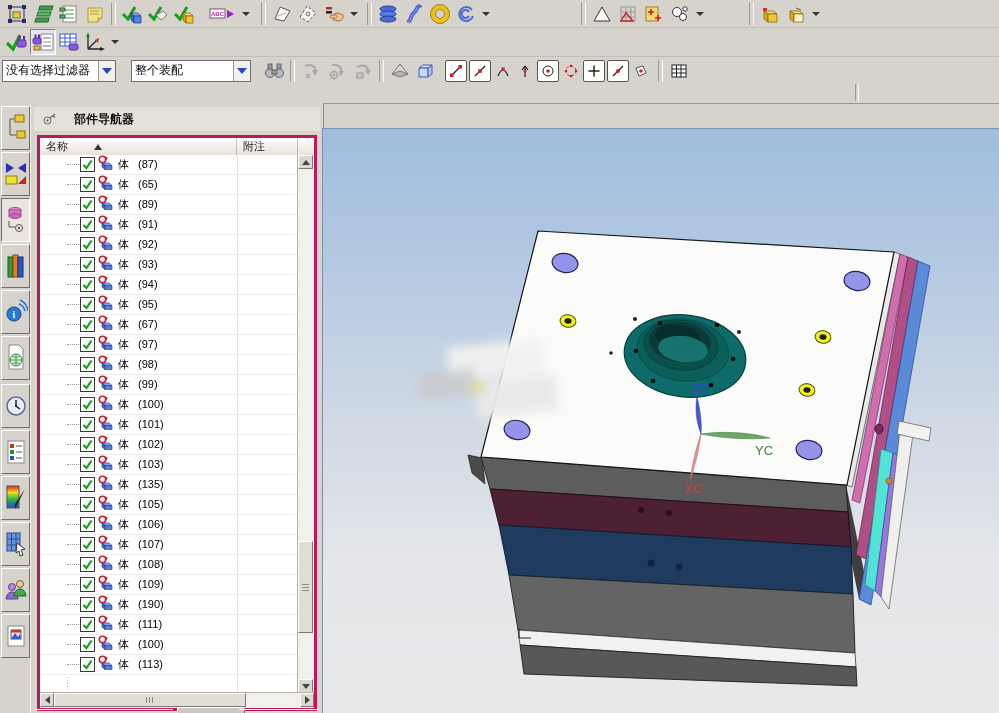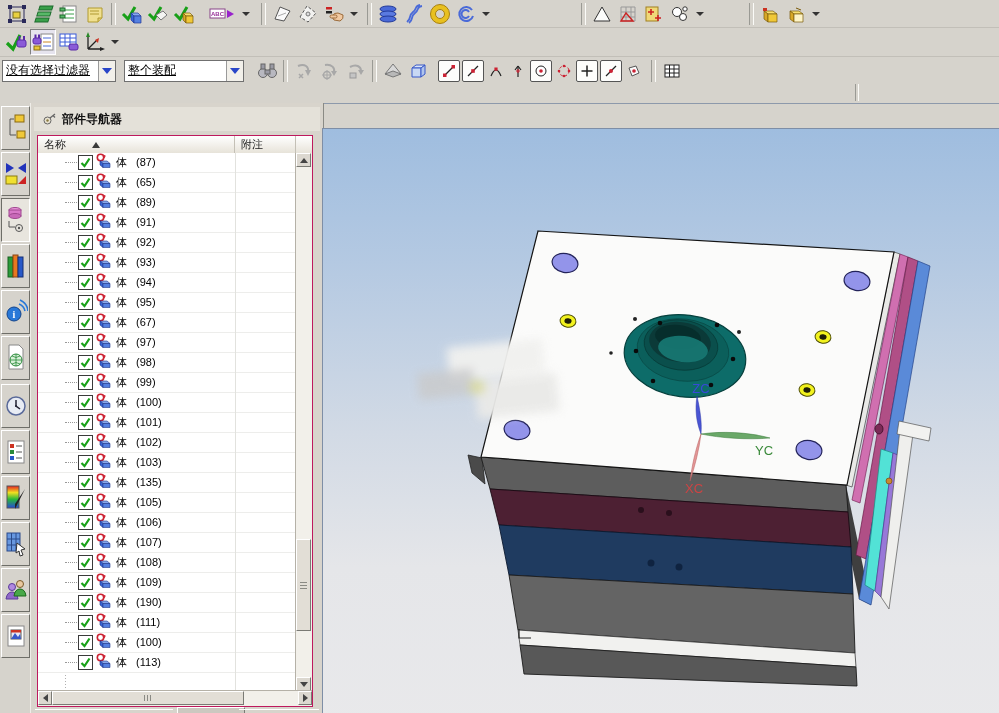--- a/index.html
+++ b/index.html
@@ -1,17 +1,17 @@
 <!DOCTYPE html>
 <html><head>
 <meta charset="utf-8">
 <style>
   html,body{margin:0;padding:0;}
   body{width:999px;height:713px;overflow:hidden;font-family:"Liberation Sans",sans-serif;background:#d6d3cc;position:relative;}
-  #app{position:absolute;inset:0;text-decoration:underline;}
+  #app{position:absolute;inset:0;}
 
   
   .trow{position:relative;display:flex;align-items:center;background:#d6d3cc;}
   #row1{height:27px;border-bottom:1px solid #c2bfb8;}
   #row2{height:28px;border-bottom:1px solid #c2bfb8;}
   #row3{height:27px;}
   .tbtn{width:24px;height:24px;display:flex;align-items:center;justify-content:center;border:1px solid transparent;flex:none;}
   .tbtn.pressed{border-color:#808080 #ffffff #ffffff #808080;background:#e6e4ee;}
   .sep{width:3px;height:22px;border-left:1px solid #9a9a94;border-right:1px solid #fbfbf8;margin:0 3px;flex:none;}
   .caret{width:0;height:0;border-left:4px solid transparent;border-right:4px solid transparent;border-top:4px solid #333;margin:0 3px;flex:none;}
@@ -26,23 +26,23 @@
   #dock{position:absolute;left:0;top:82px;width:999px;height:21px;background:#d6d3cc;border-bottom:1px solid #8d99ab;}
   #dock .groove{position:absolute;top:2px;bottom:2px;left:855px;width:2px;border-left:1px solid #9a9a94;border-right:1px solid #fbfbf8;}
 
   
   #sidestrip{position:absolute;left:0;top:103px;width:30px;height:610px;background:#d6d3cc;}
   .stab{position:absolute;left:1px;width:27px;height:42px;background:#d6d3cc;border:1px solid;border-color:#ffffff #6e6e68 #6e6e68 #ffffff;display:flex;align-items:center;justify-content:center;}
   .stab.active{background:#e8e5de;border-color:#6e6e68 #ffffff #ffffff #6e6e68;}
 
   
   #panel{position:absolute;left:30px;top:103px;width:292px;height:610px;background:#d8d4cc;border-left:1px solid #efede8;border-right:1px solid #8a8a84;}
-  .pn-header{position:absolute;left:3px;top:4px;right:3px;height:24px;display:flex;align-items:center;gap:6px;padding-left:8px;background:#e4e1d9;}
+  .pn-header{position:absolute;left:3px;top:4px;right:3px;height:24px;display:flex;align-items:center;gap:18px;padding-left:8px;background:#e4e1d9;}
   .pn-title{font-size:12px;font-weight:bold;color:#111;}
-  .pn-table{position:absolute;left:6px;top:32px;width:274px;height:570px;border:1px solid #be185d;background:#84cc16;}
+  .pn-table{position:absolute;left:6px;top:32px;width:274px;height:570px;border:3px solid #be185d;background:#84cc16;}
   .pn-cols{position:absolute;left:0;top:0;right:0;height:17px;display:flex;background:linear-gradient(#ffffff,#e7e3d9);border-bottom:1px solid #b5b1a7;}
   .pn-col{font-size:11px;color:#222;display:flex;align-items:center;padding-left:6px;border-right:1px solid #c4c0b6;box-sizing:border-box;}
   .col-name{width:197px;}
   .col-note{width:61px;}
   .sort-tri{width:0;height:0;border-left:4px solid transparent;border-right:4px solid transparent;border-bottom:6px solid #3a3a3a;margin-left:26px;}
   .pn-tree{position:absolute;left:0;top:17px;right:16px;bottom:15px;overflow:hidden;background:#fff;
     background-image:repeating-linear-gradient(180deg,#b0b0b0 0 1px,transparent 1px 3px);
     background-size:1px 100%;background-position:27px 0;background-repeat:no-repeat;}
   .trow-item{height:20px;display:flex;align-items:center;border-bottom:1px solid #ededeb;box-sizing:border-box;background:#fff;}
   .stub{width:12px;height:0;border-top:1px dotted #999;margin-left:27px;flex:none;}
@@ -287,21 +287,21 @@
     <div class="caret"></div>
   </div>
 
   <div id="row3" class="trow">
     <div class="combo" style="margin-left:2px;width:112px">
       <span class="cval" style="flex:1">没有选择过滤器</span>
       <span class="dbtn">
           <i></i>
         </span>
     </div>
-    <div class="combo" style="margin-left:8px;width:118px">
+    <div class="combo" style="margin-left:15px;width:118px">
       <span class="cval" style="flex:1">整个装配</span>
       <span class="dbtn">
           <i></i>
         </span>
     </div>
     <div class="tbtn" style="margin-left:10px">
         <svg width="22" height="22">
           <circle cx="7" cy="13" r="4.5" fill="#b8b8c0" stroke="#666"></circle>
           <circle cx="16" cy="13" r="4.5" fill="#b8b8c0" stroke="#666"></circle>
           <rect x="9" y="10" width="5" height="4" fill="#9a9aa4" stroke="#666"></rect>

